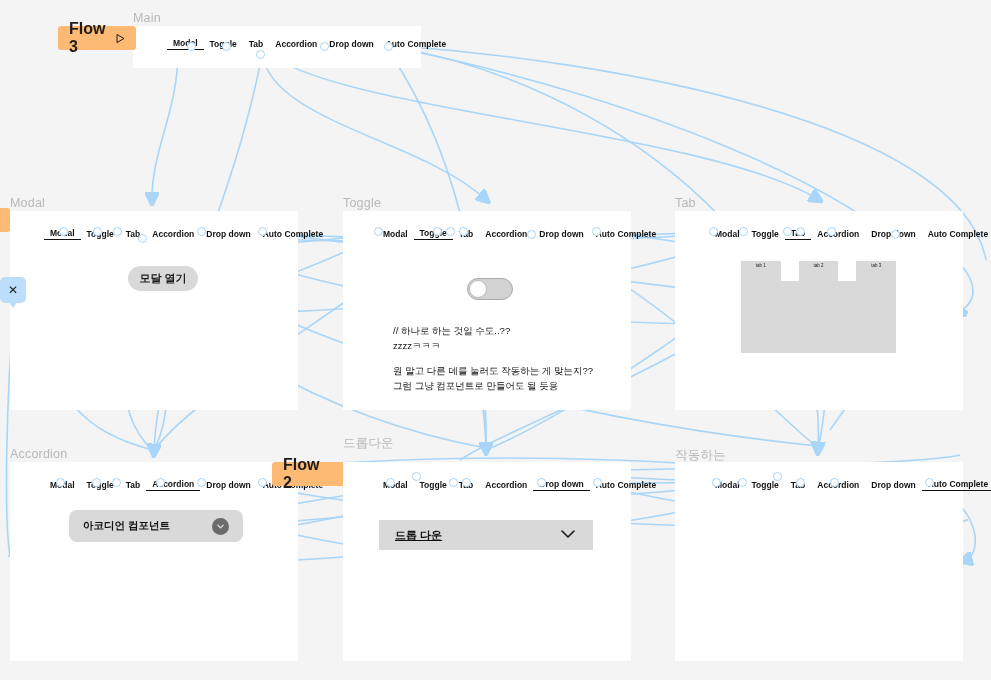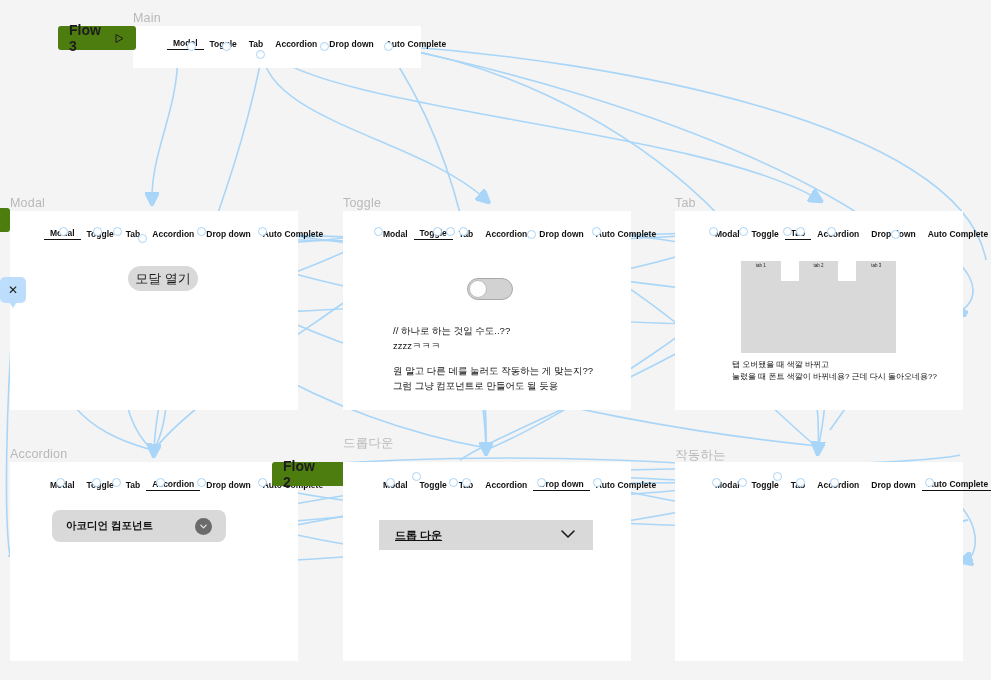--- a/index.html
+++ b/index.html
@@ -29,21 +29,21 @@
     font-size:8.5px;font-weight:bold;color:#111;
     padding:0 6px;line-height:12px;
     font-family:"Liberation Sans","DejaVu Sans",sans-serif;
   }
   .nav-item.active{border-bottom:1.2px solid #111;}
 
   
   .btn-pill{
     position:absolute;background:#d9d9d9;border-radius:14px;
     display:flex;align-items:center;justify-content:center;
-    font-size:13px;font-weight:normal;color:#1a1a1a;text-align:right;
+    font-size:11px;font-weight:bold;color:#1a1a1a;text-align:right;
   }
   .toggle{
     position:absolute;width:46px;height:22px;border-radius:11px;
     background:#d2d2d2;border:1px solid #a9a9a9;box-sizing:border-box;
     display:flex;align-items:center;
   }
   .toggle-knob{
     width:18px;height:18px;border-radius:50%;
     background:#fdfdfd;border:1px solid #bdbdbd;box-sizing:border-box;
     margin-left:1px;
@@ -87,24 +87,24 @@
   
   .dropdown{
     position:absolute;background:#d9d9d9;
     display:flex;align-items:center;justify-content:space-between;
     padding:0 16px;box-sizing:border-box;
   }
   .dropdown-label{font-size:11px;font-weight:bold;color:#111;text-decoration:underline;}
 
   
   .flow-badge{
-    position:absolute;background:#4d7c0f;border-radius:3px;
+    position:absolute;background:#fdba74;border-radius:3px;
     display:flex;align-items:center;gap:10px;
     padding:0 11px;box-sizing:border-box;height:24px;
-    font-size:14px;color:#1d1d1d;font-weight:bold;
+    font-size:16px;color:#1d1d1d;font-weight:bold;
   }
   .flow-badge .play{display:flex;align-items:center;}
   .pin-badge{
     position:absolute;background:#bcddfb;border-radius:5px;
     width:26px;height:26px;display:flex;align-items:center;justify-content:center;
   }
   .pin-badge::after{
     content:"";position:absolute;bottom:-5px;left:50%;margin-left:-4px;
     width:0;height:0;border-left:4px solid transparent;
     border-right:4px solid transparent;border-top:6px solid #bcddfb;
@@ -292,42 +292,40 @@
             <span>tab 2</span>
           </div>
         <div class="tab-notch"></div>
         <div class="tab-cell">
             <span>tab 3</span>
           </div>
       </div>
       <div class="tabs-body"></div>
     </div>
 
-    <div class="note small" style="left:57px;top:148px;">탭 오버됐을 때 색깔 바뀌고
-눌렀을 때 폰트 색깔이 바뀌네용? 근데 다시 돌아오네용??</div>
   </div>
   <div class="dot" style="left:709px;top:227px;"></div>
   <div class="dot" style="left:739px;top:227px;"></div>
   <div class="dot" style="left:783px;top:227px;"></div>
   <div class="dot" style="left:796px;top:227px;"></div>
   <div class="dot" style="left:827px;top:227px;"></div>
   <div class="dot" style="left:891px;top:230px;"></div>
 
   <div class="frame-title" style="left:10px;top:447px;">Accordion</div>
   <div class="frame" style="left:10px;top:462px;width:288px;height:199px;">
     <div class="nav" style="left:34px;top:16px;">
       <div class="nav-item">Modal</div>
       <div class="nav-item">Toggle</div>
       <div class="nav-item">Tab</div>
       <div class="nav-item active">Accordion</div>
       <div class="nav-item">Drop down</div>
       <div class="nav-item">Auto Complete</div>
     </div>
 
-    <div class="accordion" style="left:42px;top:48px;width:174px;height:32px;">
+    <div class="accordion" style="left:59px;top:48px;width:174px;height:32px;">
       <span class="accordion-label">아코디언 컴포넌트</span>
       <span class="acc-circle">
         <svg width="9" height="9" viewBox="0 0 10 10">
             <path d="M2,3.5 L5,6.5 L8,3.5" fill="none" stroke="#e4e4e4" stroke-width="1.4" stroke-linecap="round" stroke-linejoin="round"></path>
           </svg>
       </span>
     </div>
   </div>
   <div class="dot" style="left:56px;top:478px;"></div>
   <div class="dot" style="left:92px;top:478px;"></div>

